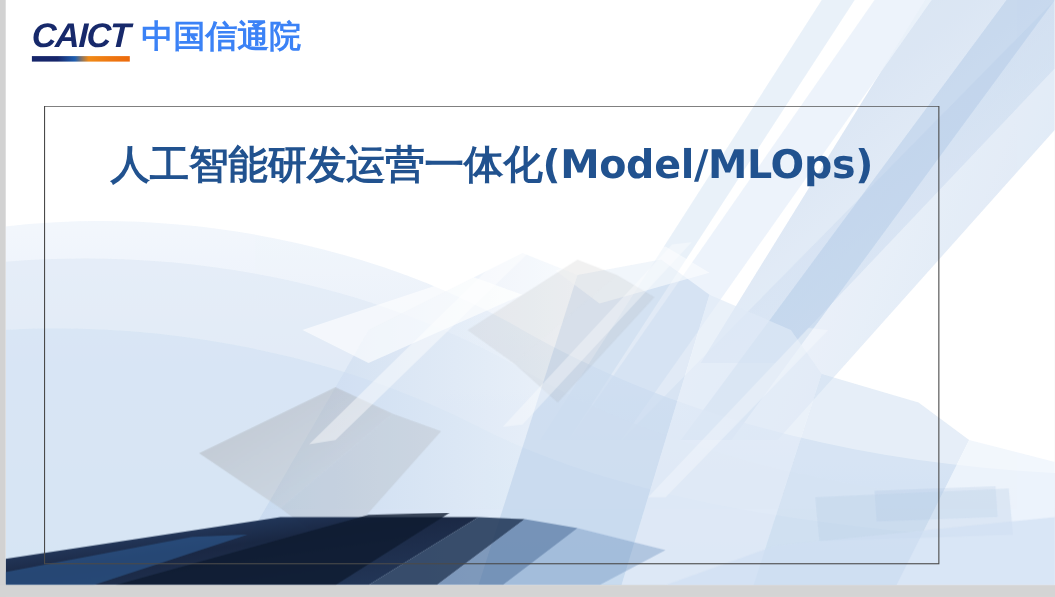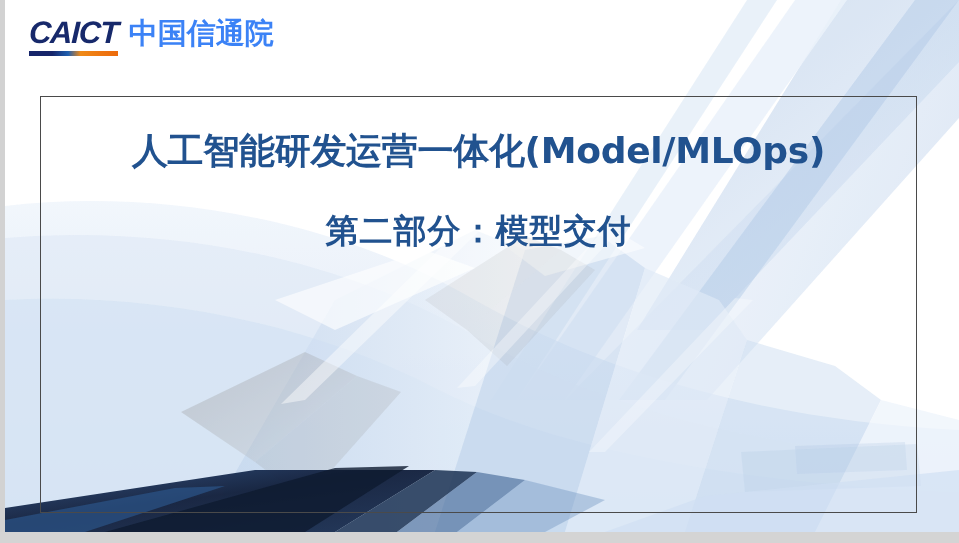--- a/index.html
+++ b/index.html
@@ -99,21 +99,21 @@
     margin-left: 11px;
     letter-spacing: 0px;
     white-space: nowrap;
   }
 
   
   .content-frame {
     position: absolute;
     left: 35px;
     top: 96px;
-    width: 877px;
+    width: 814px;
     height: 417px;
     border: 1.3px solid #4a4a4a;
     box-sizing: border-box;
     z-index: 15;
   }
 
   .title-wrap {
     position: absolute;
     left: 0;
     top: 0;
@@ -259,20 +259,19 @@
         <span class="logo-underline"></span>
       </span>
       <span class="logo-cn">中国信通院</span>
     </div>
 
     <div class="content-frame">
       <div class="title-wrap">
         <h1 class="main-title">
           <span>人工智能研发运营一体化(Model/MLOps)</span>
         </h1>
-        <h2 class="sub-title">第二部分：模型交付</h2>
       </div>
     </div>
 
   </div>
 
   <div class="viewer-gutter-bottom"></div>
 </div>
 
 </body></html>

